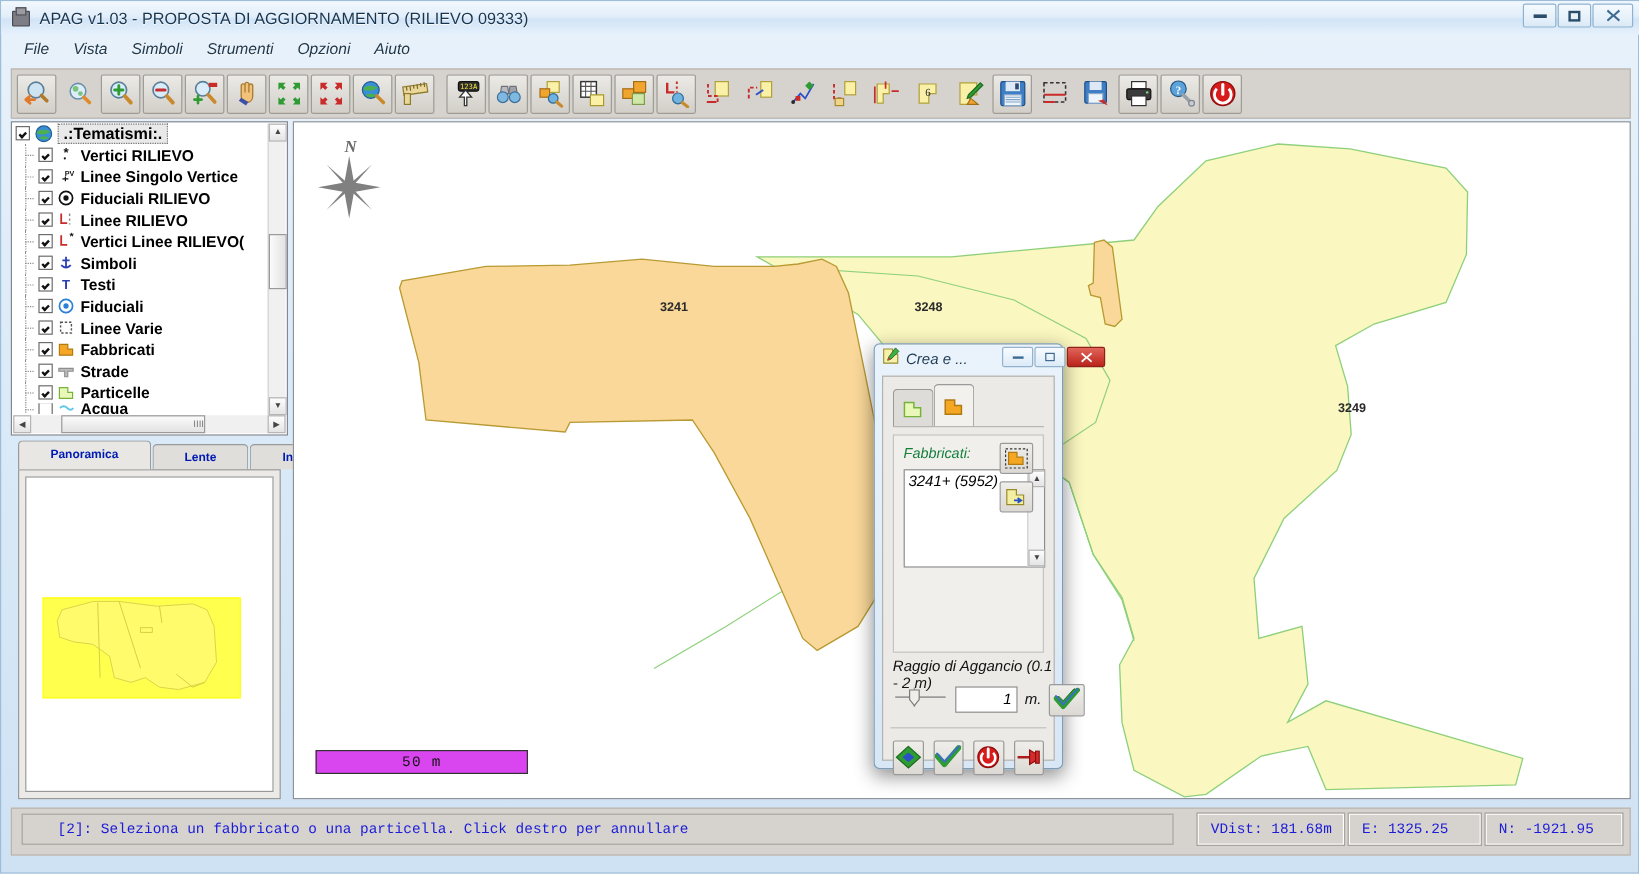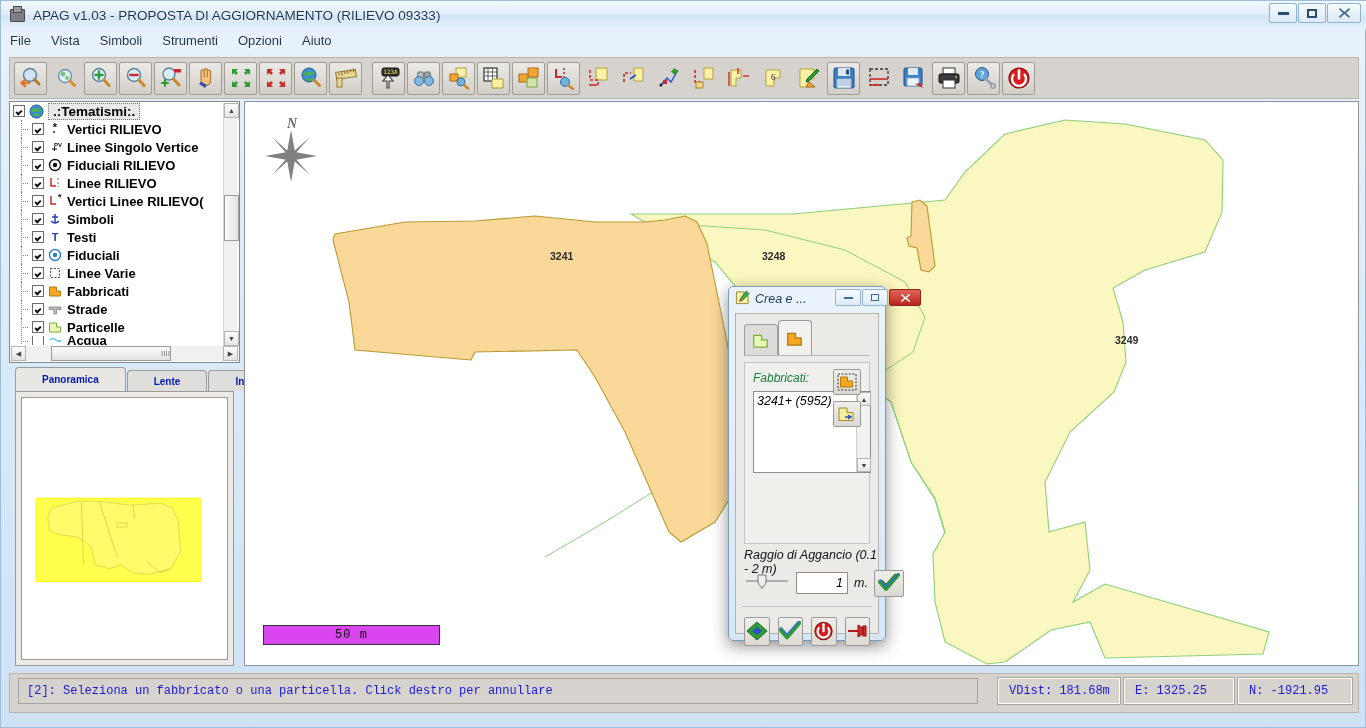--- a/index.html
+++ b/index.html
@@ -46,21 +46,21 @@
     font-size:11px;color:#2b4d6b;
   }
   .wbtn.close{ width:34px; }
   .wbtn .gl{ display:block; }
   .mingl{ width:11px;height:3px;background:#2b4d6b;}
   .maxgl{ width:10px;height:9px;border:2px solid #2b4d6b;}
 
   
   #menubar{
     position:absolute; left:0; top:28px; width:1366px; height:22px;
-    display:flex; align-items:center; gap:2px;
+    display:flex; align-items:center; padding-left:10px; gap:2px;font-style:italic;
   }
   .menu-item{
     font-size:13px; color:#21384b; padding:2px 9px; white-space:nowrap;
     text-shadow:0 1px 0 rgba(255,255,255,.8);
   }
 
   
   #toolbar{
     position:absolute; left:8px; top:56px; width:1350px; height:42px;
     background:#d6d3ce; border:1px solid #b9b5af;
@@ -271,21 +271,21 @@
   }
 
   
   #statusbar{
     position:absolute; left:8px; top:672px; width:1350px; height:40px;
     background:#d6d3ce; border:1px solid #b9b5af;
   }
   #status-msg{
     position:absolute; left:8px; top:4px; width:960px; height:26px;
     background:#d6d3ce; border:1px solid #a8a5a0;
-    display:flex; align-items:center; padding-left:8px;
+    display:flex; align-items:center; padding-left:29px;
     font-family:"Liberation Mono", monospace; font-size:12px; color:#1b1bd8;
     white-space:nowrap;
   }
   .stat-cell{
     position:absolute; top:4px; height:26px;
     background:#d6d3ce; border:1px solid #fff; outline:1px solid #a8a5a0;
     display:flex; align-items:center; padding-left:10px;
     font-family:"Liberation Mono", monospace; font-size:12px; color:#1b1bd8;
     white-space:nowrap;
   }

